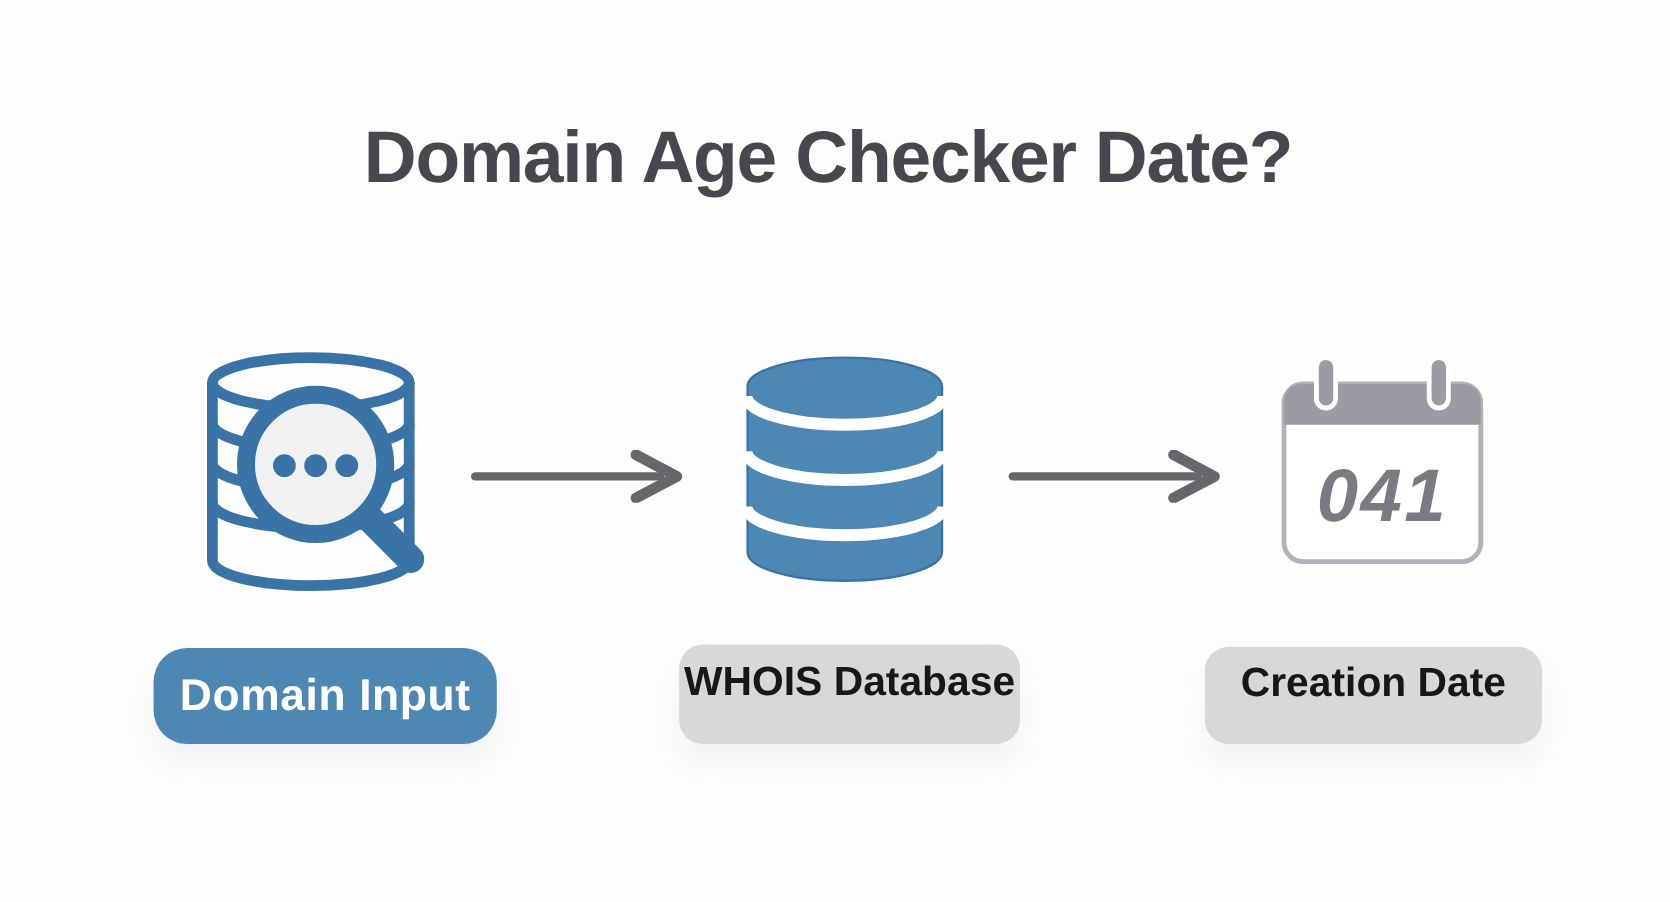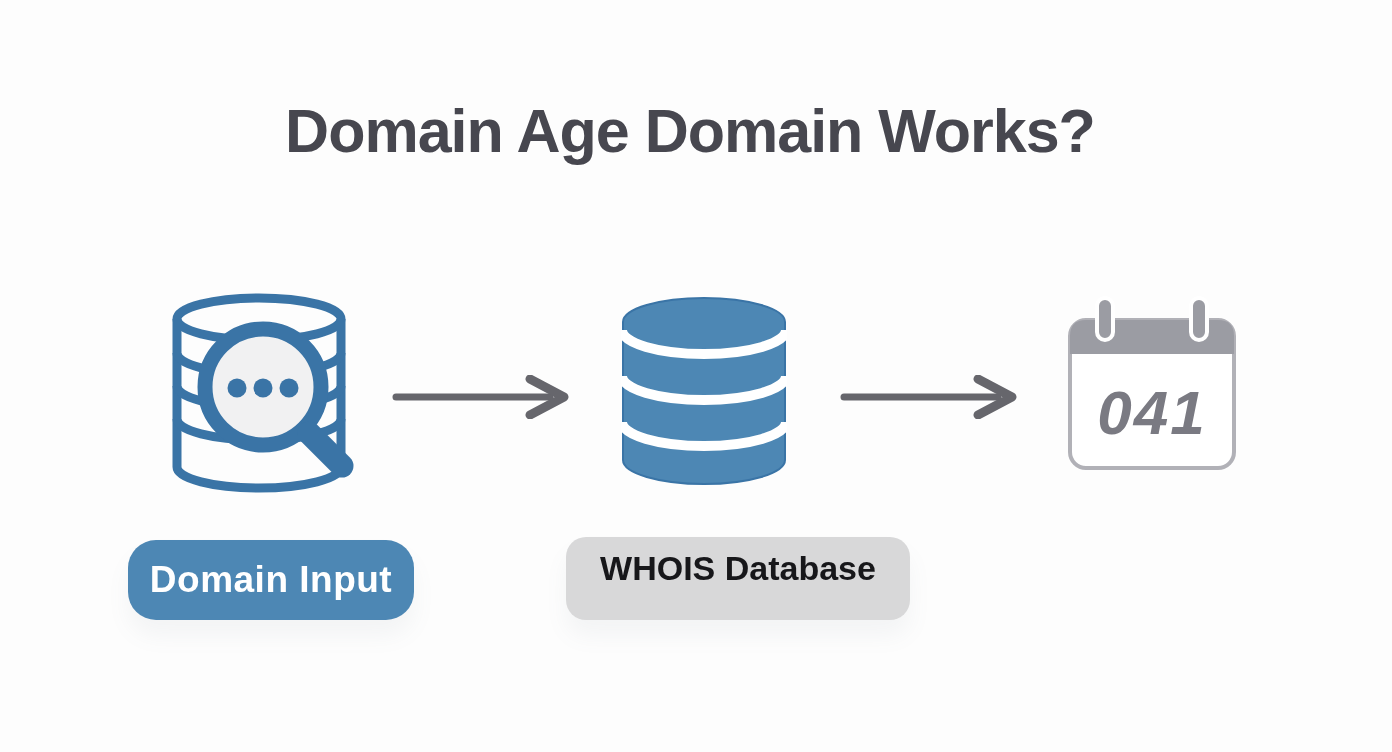--- a/index.html
+++ b/index.html
@@ -60,29 +60,29 @@
     color: var(--pill_text_light, #ffffff);
     font-size: 37px; font-weight: bold; letter-spacing: 0.5px;
   }
   .pill-gray {
     background: var(--pill_gray, #d8d8d9);
     color: var(--pill_text_dark, #17171a);
     border-radius: 20px;
     font-size: 34px; font-weight: bold;
   }
   .pill-gray .pill-label { transform: translateY(-10px); }
-  .pill-whois    { left: 566px;  top: 537px; width: 344px; height: 83px; }
+  .pill-whois    { left: 566px;  top: 537px; width: 284px; height: 83px; }
   .pill-creation { left: 1004px; top: 539px; width: 281px; height: 81px; }
 </style>
 </head>
 <body>
 
 <div class="canvas">
 
-  <h1 class="title">Domain Age Domain Works?</h1>
+  <h1 class="title">Domain Age Checker Date?</h1>
 
   <div class="icon icon-db-search">
     <svg viewBox="0 0 212 212" xmlns="http://www.w3.org/2000/svg">
       <ellipse class="db-outline" cx="96" cy="36" rx="82" ry="21"></ellipse>
       <path class="db-outline" d="M14,36 V184 A82,21 0 0 0 178,184 V36"></path>
       <path class="db-outline" d="M14,70 A82,21 0 0 0 178,70"></path>
       <path class="db-outline" d="M14,103 A82,21 0 0 0 178,103"></path>
       <path class="db-outline" d="M14,136 A82,21 0 0 0 178,136"></path>
       <circle class="mag-lens" cx="100" cy="104" r="58"></circle>
       <circle class="mag-dot" cx="74" cy="105" r="9.5"></circle>
@@ -126,14 +126,17 @@
   </div>
 
   <div class="pill pill-blue">
     <span class="pill-label">Domain Input</span>
   </div>
 
   <div class="pill pill-gray pill-whois">
     <span class="pill-label">WHOIS Database</span>
   </div>
 
+  <div class="pill pill-gray pill-creation">
+    <span class="pill-label">Creation Date</span>
+  </div>
 
 </div>
 
 </body></html>

